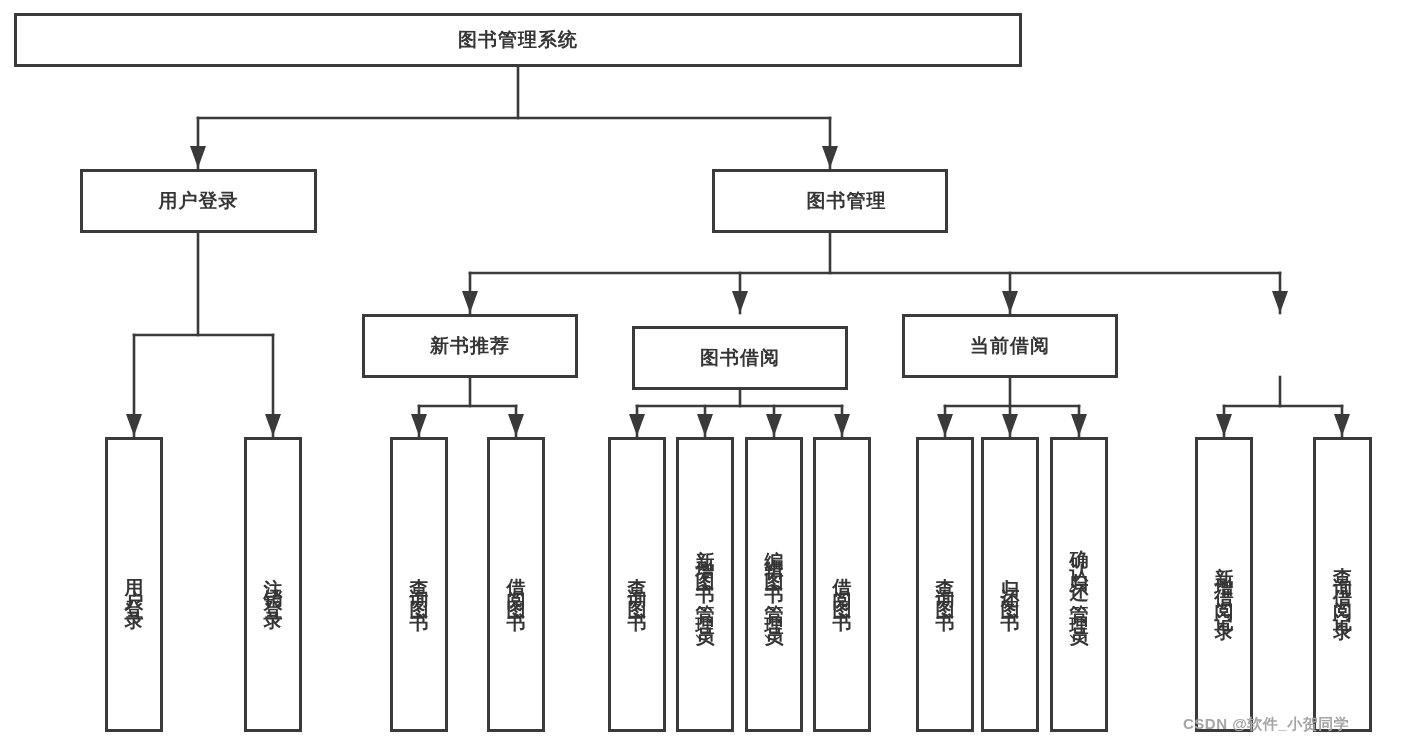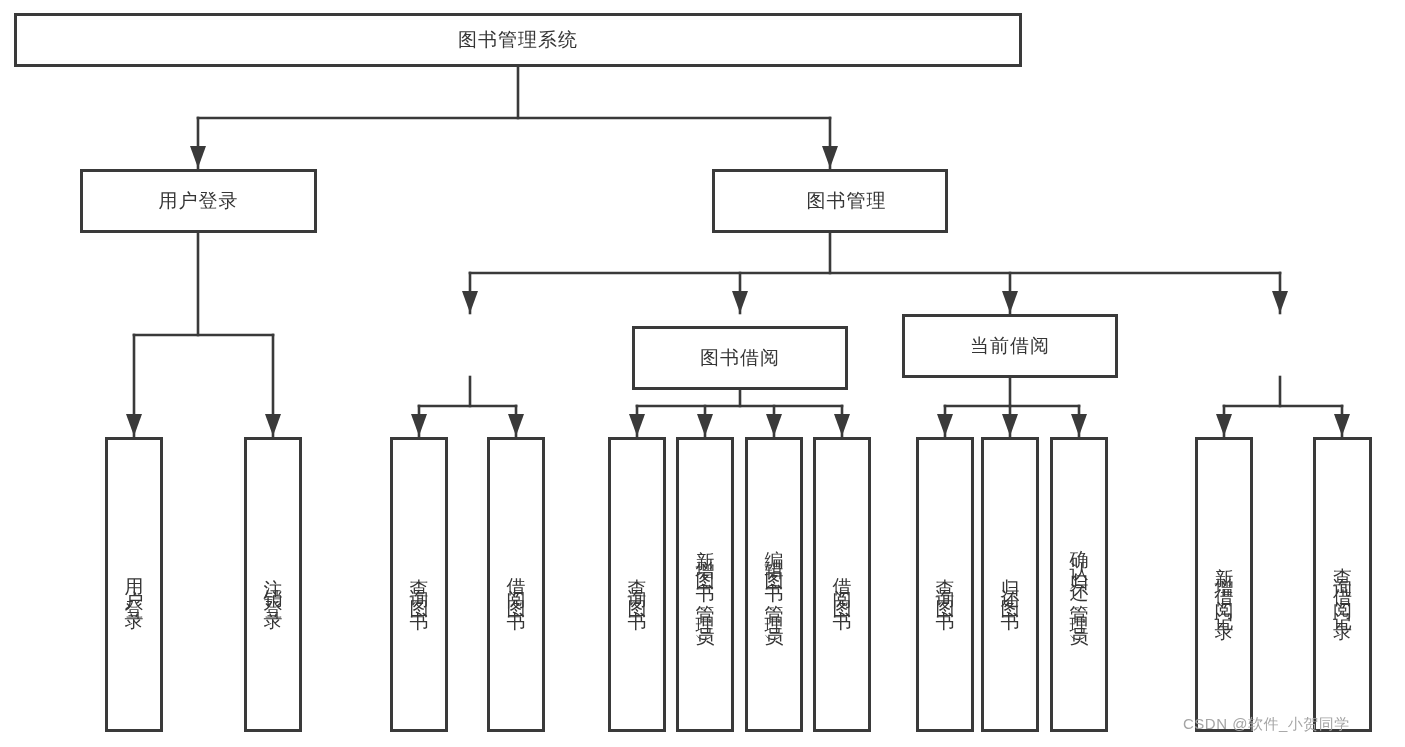--- a/index.html
+++ b/index.html
@@ -12,20 +12,21 @@
   body {
     font-family: "Liberation Sans", "DejaVu Sans", sans-serif;
     background: var(--background);
   }
   .canvas {
     position: relative;
     width: 1405px;
     height: 747px;
     background: var(--background);
     overflow: hidden;
+    font-weight: bold;
   }
   .connectors {
     position: absolute;
     left: 0; top: 0;
     width: 1405px; height: 747px;
     pointer-events: none;
   }
   .connector {
     stroke: var(--line);
     stroke-width: 2.6;
@@ -115,20 +116,21 @@
     <path class="connector" d="M1224,406 H1342"></path>
     <path class="connector" d="M1224,406 V436" marker-end="url(#arw)"></path>
     <path class="connector" d="M1342,406 V436" marker-end="url(#arw)"></path>
   </svg>
 
   <div class="box" style="left:14px; top:13px; width:1008px; height:54px;">图书管理系统</div>
 
   <div class="box" style="left:80px; top:169px; width:237px; height:64px;">用户登录</div>
   <div class="box" style="left:712px; top:169px; width:236px; height:64px;padding-left:33px;">图书管理</div>
 
+  <div class="box" style="left:362px; top:314px; width:216px; height:64px;">新书推荐</div>
   <div class="box" style="left:632px; top:326px; width:216px; height:64px;">图书借阅</div>
   <div class="box" style="left:902px; top:314px; width:216px; height:64px;">当前借阅</div>
 
   <div class="box leaf" style="left:105px; top:437px; width:58px; height:295px;">用户登录</div>
   <div class="box leaf" style="left:244px; top:437px; width:58px; height:295px;">注销登录</div>
 
   <div class="box leaf" style="left:390px; top:437px; width:58px; height:295px;">查询图书</div>
   <div class="box leaf" style="left:487px; top:437px; width:58px; height:295px;">借阅图书</div>
 
   <div class="box leaf" style="left:608px; top:437px; width:58px; height:295px;">查询图书</div>

